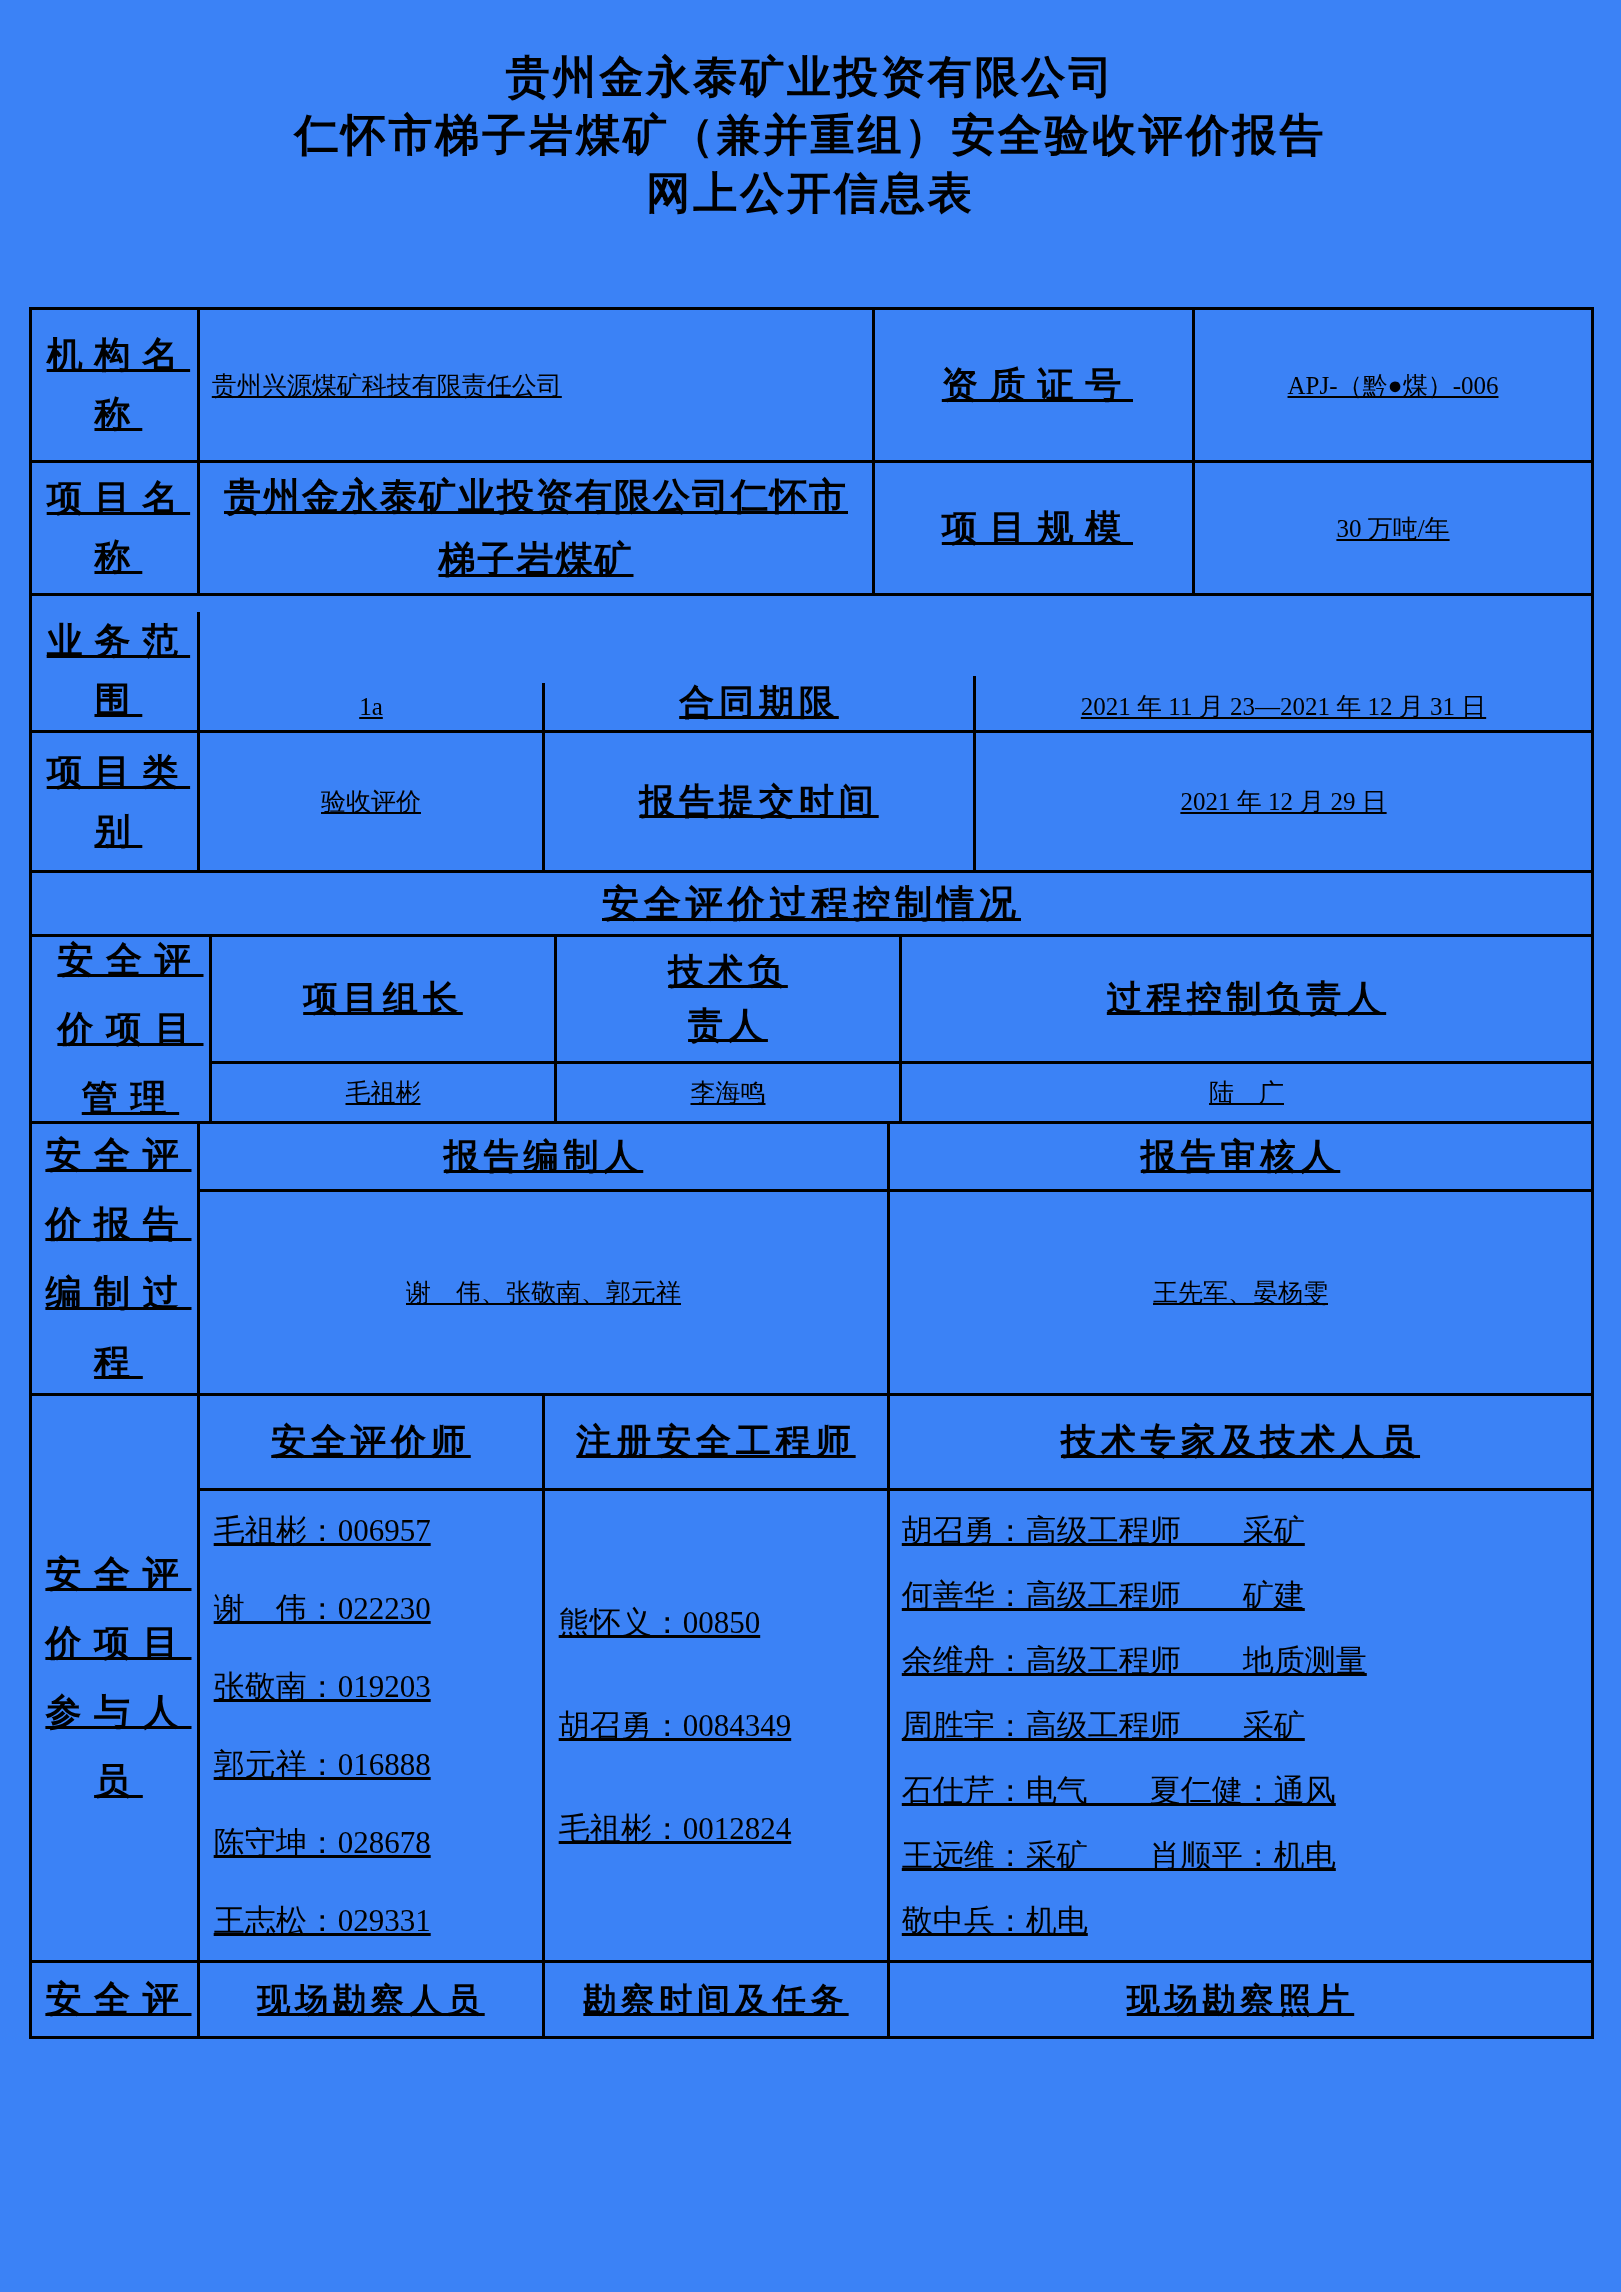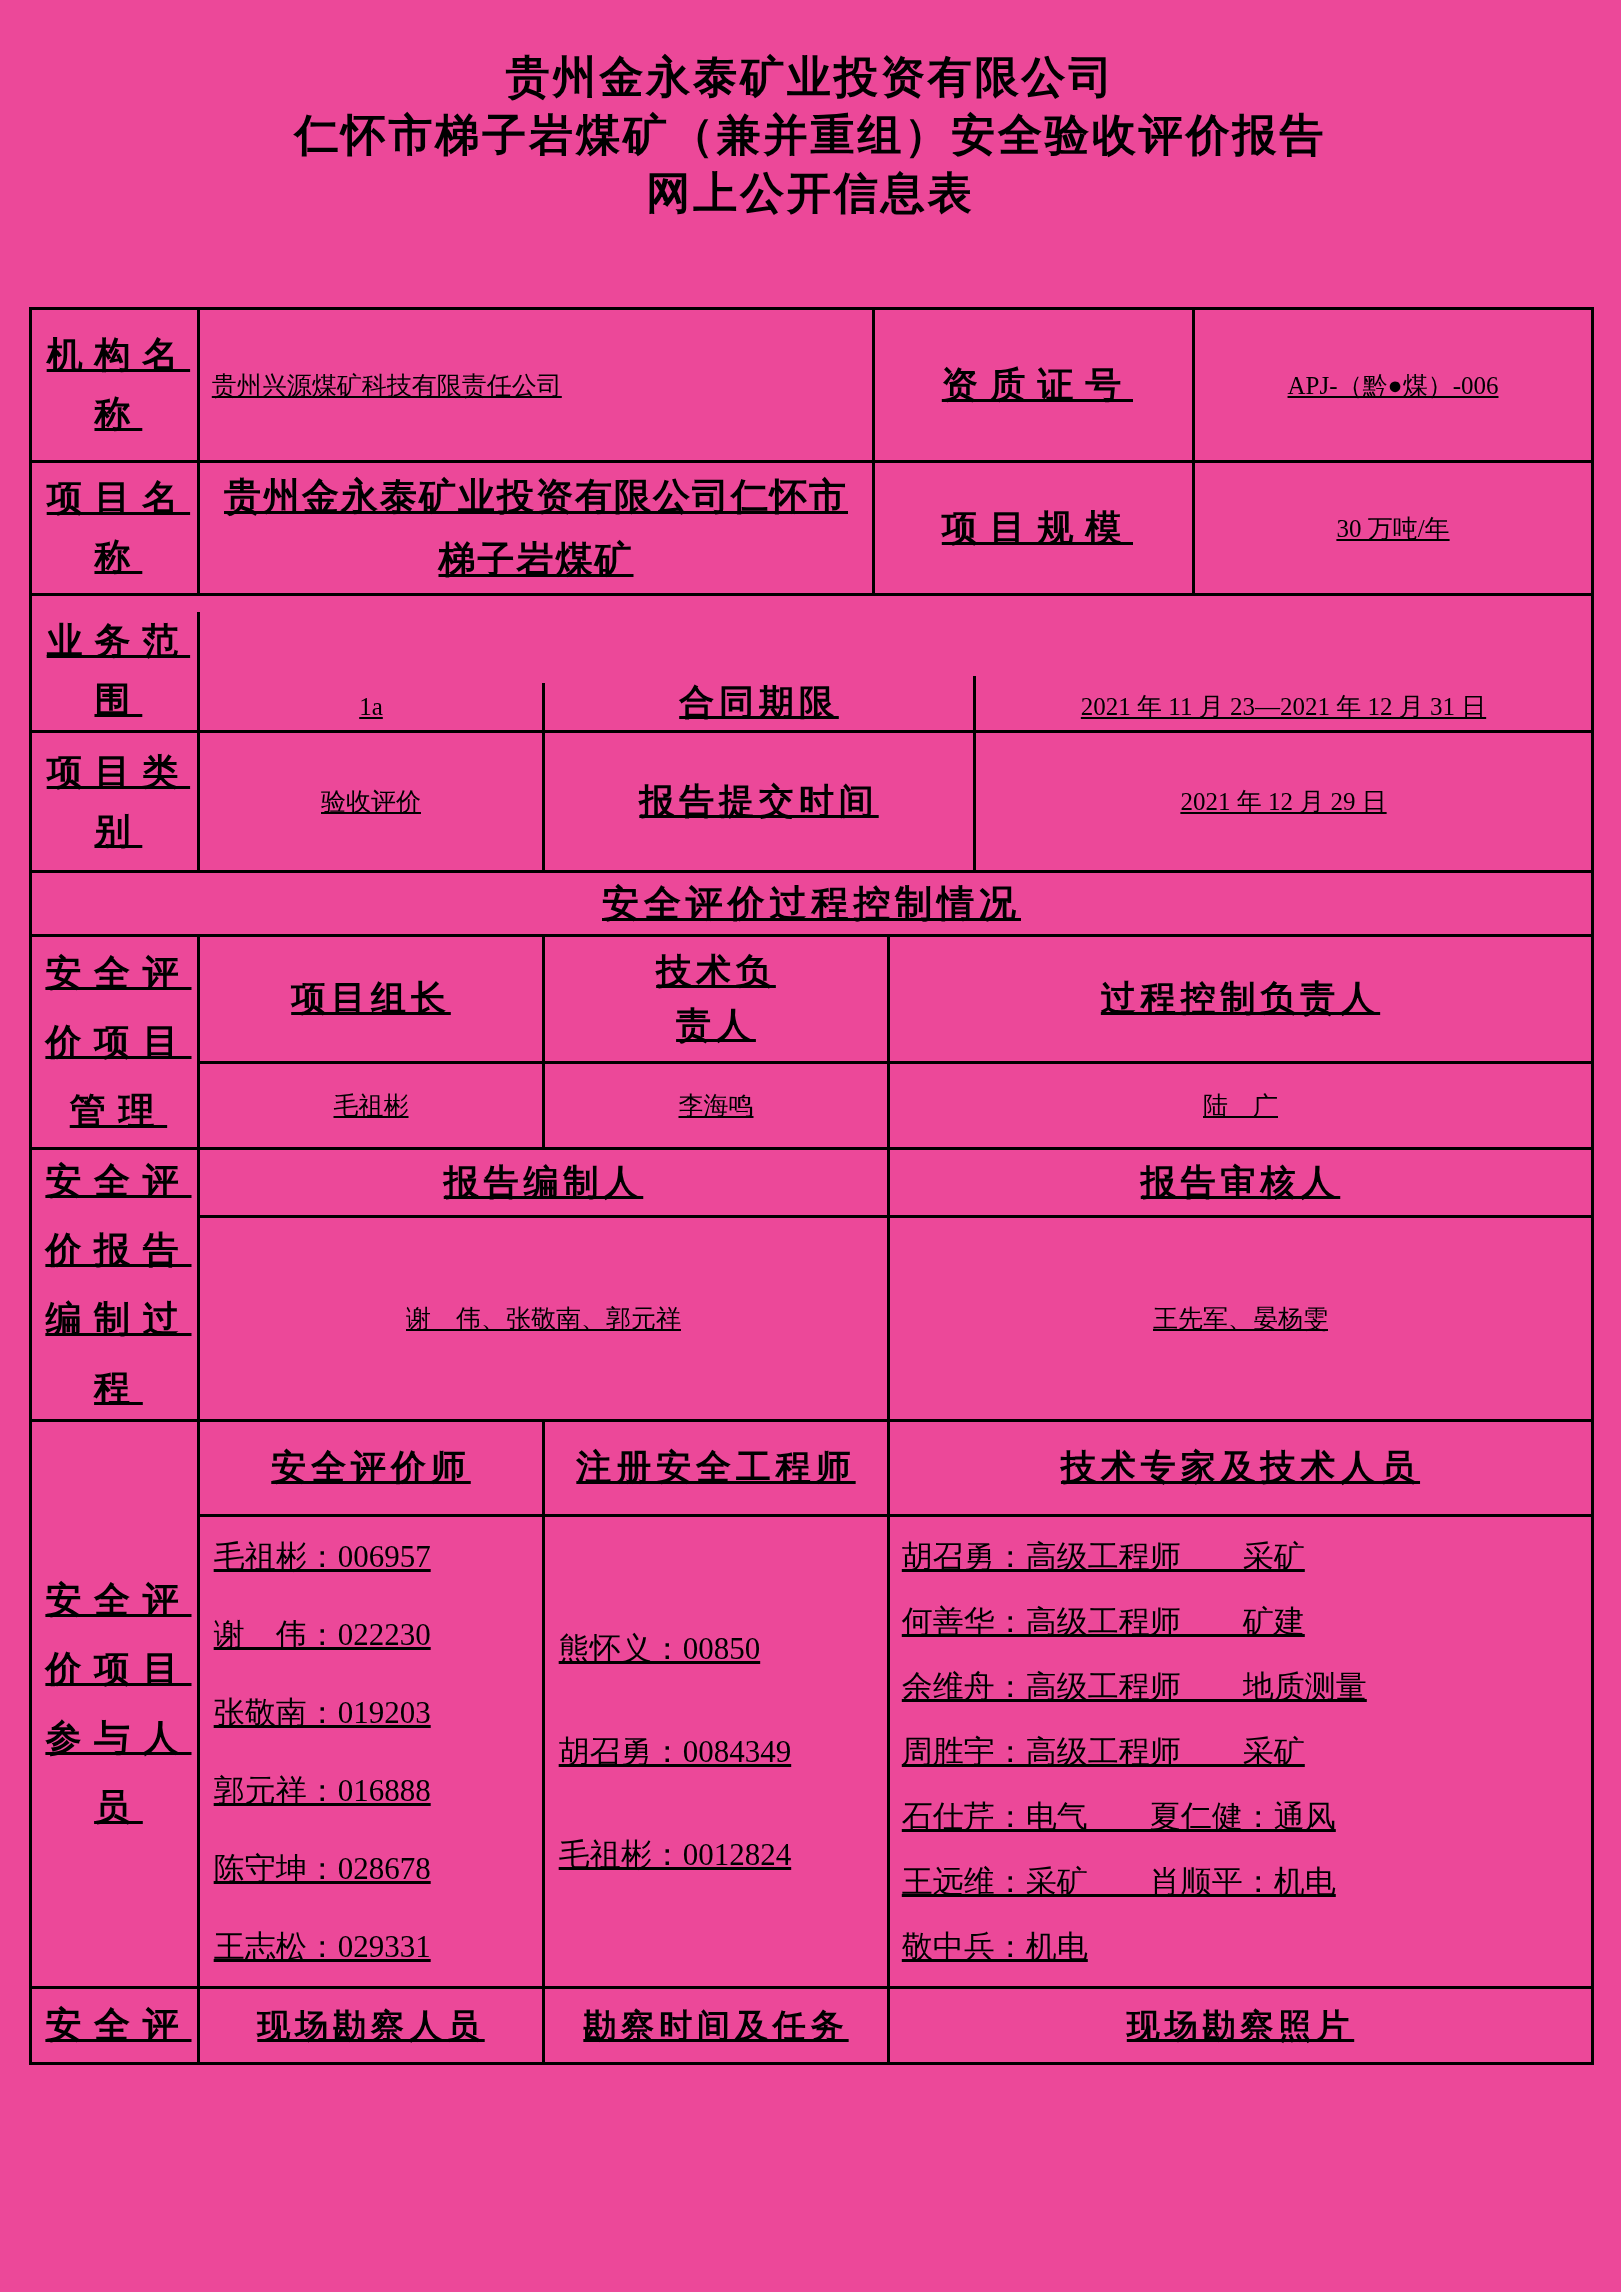--- a/index.html
+++ b/index.html
@@ -2,21 +2,21 @@
 <html><head>
 <meta charset="utf-8">
 <style>
   * { box-sizing: border-box; }
   html, body { margin: 0; padding: 0; background: #e8e8e8; }
   .page {
     position: relative;
     width: 1621px;
     height: 2293px;
     margin: 0 auto;
-    background: #ec4899;
+    background: #3b82f6;
     color: #000000;
     font-family: "Liberation Serif", "DejaVu Serif", serif;
     overflow: hidden;
   }
   .title-block { padding-top: 49px; text-align: center; }
   .title-line {
     font-size: 44px;
     font-weight: bold;
     line-height: 58px;
     letter-spacing: 2.9px;
@@ -50,21 +50,21 @@
   .w352 { width: 345px; flex: 0 0 345px; }
   .w440 { width: 431px; flex: 0 0 431px; }
   .w704 { width: 690px; flex: 0 0 690px; }
   .grow { flex: 1 1 auto; }
 
   .h156 { height: 153px; }
   .h136 { height: 133px; }
   .h140 { height: 137px; align-items: flex-end; }
   .h143 { height: 140px; }
   .h65  { height: 64px; }
-  .h217 { height: 213px; }
+  .h217 { height: 187px; padding-left: 12px; }
   .h277 { height: 272px; }
   .h578 { height: 567px; }
   .h130 { height: 127px; }
   .h69  { height: 68px; }
   .h97  { height: 95px; }
   .h74  { height: 73px; }
 
   .label {
     font-weight: bold;
     font-size: 36px;

